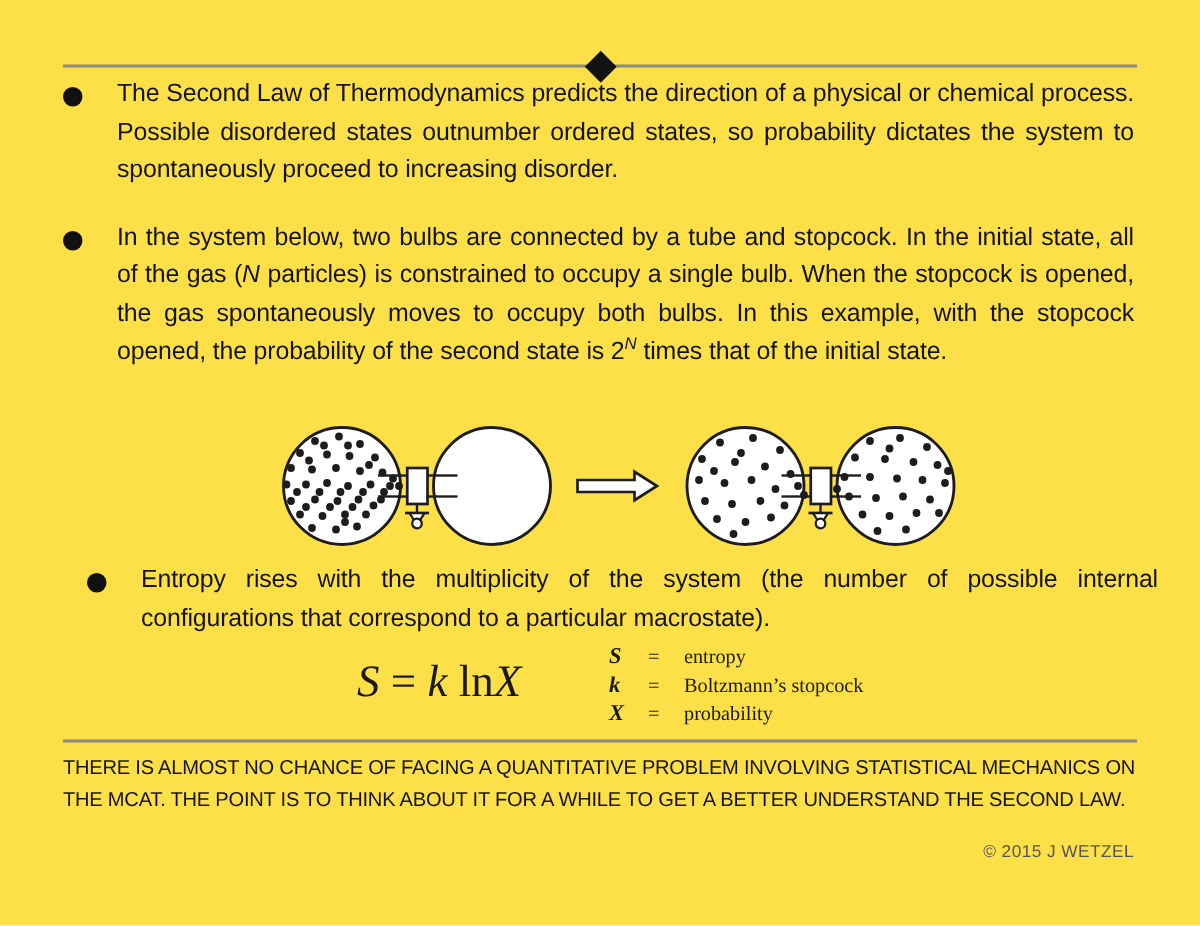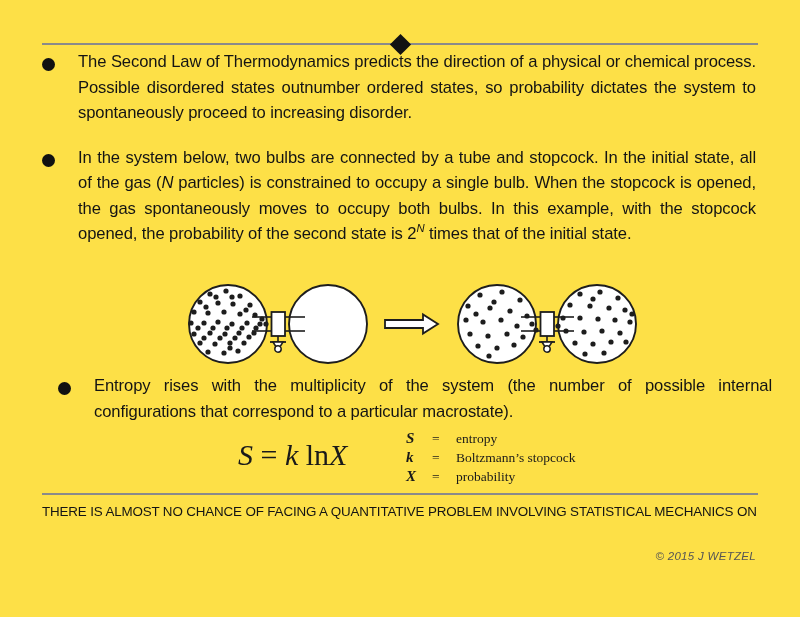--- a/index.html
+++ b/index.html
@@ -173,23 +173,22 @@
     font-size: 13.4px;
     line-height: 21px;
     letter-spacing: -0.15px;
     color: #141414;
   }
   .caption div { white-space: nowrap; }
 
   .copyright {
     position: absolute;
     right: 44px;
-    top: 550px;
+    top: 562px;
     font-size: 11.5px;
-    font-style: italic;
     letter-spacing: 0.3px;
     color: #555555;
   }
 </style>
 </head>
 <body>
 
 <div class="page">
 
   <div class="top-divider">
@@ -386,17 +385,18 @@
         <span class="legend-eq">=</span>
         <span class="legend-desc">probability</span>
       </div>
     </div>
   </div>
 
   <div class="bottom-divider"></div>
 
   <div class="caption">
     <div>THERE IS ALMOST NO CHANCE OF FACING A QUANTITATIVE PROBLEM INVOLVING STATISTICAL MECHANICS ON</div>
+    <div>THE MCAT.  THE POINT IS TO THINK ABOUT IT FOR A WHILE TO GET A BETTER UNDERSTAND THE SECOND LAW.</div>
   </div>
 
   <div class="copyright">© 2015 J WETZEL</div>
 
 </div>
 
 </body></html>

